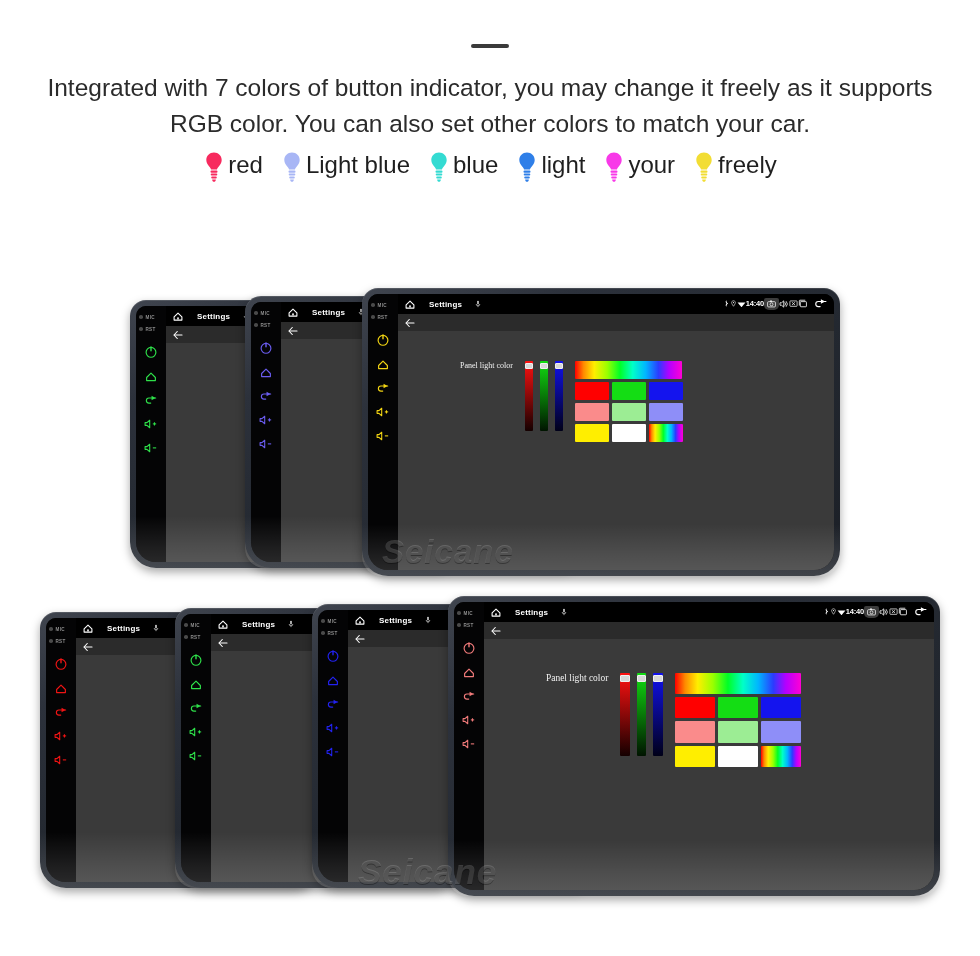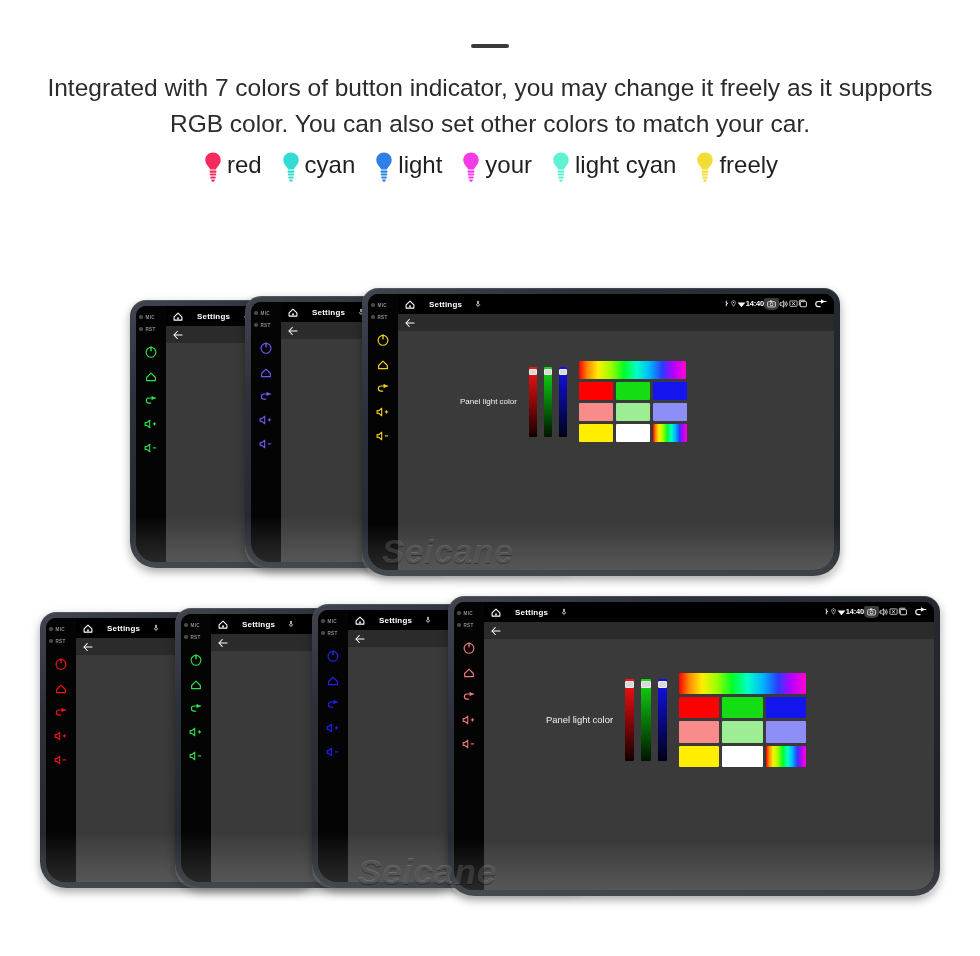--- a/index.html
+++ b/index.html
@@ -75,21 +75,21 @@
   }
   .sb-title{font-size:8px;font-weight:bold;letter-spacing:.2px;white-space:nowrap;}
   .sb-spacer{flex:1 1 auto;}
   .sb-right{display:flex;align-items:center;gap:0;}
   .sb-time{font-size:7.5px;font-weight:bold;letter-spacing:-.2px;}
   .sb-hl{background:#3c3c3c;border-radius:2px 2px 5px 5px;padding:2px 3px;display:flex;align-items:center;}
   .actionbar{height:17px;flex:0 0 auto;background:#2b2b2b;display:flex;align-items:center;padding-left:6px;box-sizing:border-box;}
   .content{flex:1 1 auto;background:#3a3a3a;position:relative;}
 
   
-  .plc{position:absolute;display:flex;align-items:center;gap:12px;}
+  .plc{position:absolute;display:flex;align-items:flex-start;gap:12px;font-family:Liberation Serif, serif;}
   .plc-label{font-size:8px;color:#f2f2f2;white-space:nowrap;}
   .sliders{display:flex;gap:7px;align-items:flex-end;}
   .slider{width:8px;height:70px;position:relative;border-radius:1px;}
   .slider .knob{position:absolute;top:2px;left:0;width:8px;height:6px;background:#d8d8d8;border-radius:1px;border:1px solid #efefef;box-sizing:border-box;}
   .swatch-area{display:flex;flex-direction:column;gap:3px;}
   .rainbow-bar{width:107px;height:18px;border-radius:1px;}
   .sw-row{display:flex;gap:3px;}
   .sw{width:34px;height:18px;border-radius:1px;box-sizing:border-box;}
 
   .watermark{
@@ -120,27 +120,37 @@
             <path d="M11 1.5c-4.4 0-7.7 3.3-7.7 7.6 0 3 1.6 5 3.1 6.7 .9 1 1.5 1.8 1.6 2.8h6c.1-1 .7-1.8 1.6-2.8 1.5-1.7 3.1-3.7 3.1-6.7 0-4.3-3.3-7.6-7.7-7.6z" fill="#f72a5e"></path>
             <rect x="7.5" y="19.6" width="7" height="2.1" rx="1" fill="#f72a5e"></rect>
             <rect x="7.7" y="22.5" width="6.6" height="2.1" rx="1" fill="#f72a5e"></rect>
             <rect x="8.2" y="25.4" width="5.6" height="2.1" rx="1" fill="#f72a5e"></rect>
             <path d="M9.2 28.4h3.6c0 1.5-.8 2.4-1.8 2.4s-1.8-.9-1.8-2.4z" fill="#f72a5e"></path>
           </svg></span>
         <span class="legend-label">red</span>
       </div>
       <div class="legend-item">
         <span class="bulb"><svg class="" width="22" height="32" viewBox="0 0 22 32" xmlns="http://www.w3.org/2000/svg">
+            <path d="M11 1.5c-4.4 0-7.7 3.3-7.7 7.6 0 3 1.6 5 3.1 6.7 .9 1 1.5 1.8 1.6 2.8h6c.1-1 .7-1.8 1.6-2.8 1.5-1.7 3.1-3.7 3.1-6.7 0-4.3-3.3-7.6-7.7-7.6z" fill="#a8b6f5"></path>
+            <rect x="7.5" y="19.6" width="7" height="2.1" rx="1" fill="#a8b6f5"></rect>
+            <rect x="7.7" y="22.5" width="6.6" height="2.1" rx="1" fill="#a8b6f5"></rect>
+            <rect x="8.2" y="25.4" width="5.6" height="2.1" rx="1" fill="#a8b6f5"></rect>
+            <path d="M9.2 28.4h3.6c0 1.5-.8 2.4-1.8 2.4s-1.8-.9-1.8-2.4z" fill="#a8b6f5"></path>
+          </svg></span>
+        <span class="legend-label">Light blue</span>
+      </div>
+      <div class="legend-item">
+        <span class="bulb"><svg class="" width="22" height="32" viewBox="0 0 22 32" xmlns="http://www.w3.org/2000/svg">
             <path d="M11 1.5c-4.4 0-7.7 3.3-7.7 7.6 0 3 1.6 5 3.1 6.7 .9 1 1.5 1.8 1.6 2.8h6c.1-1 .7-1.8 1.6-2.8 1.5-1.7 3.1-3.7 3.1-6.7 0-4.3-3.3-7.6-7.7-7.6z" fill="#34dbd2"></path>
             <rect x="7.5" y="19.6" width="7" height="2.1" rx="1" fill="#34dbd2"></rect>
             <rect x="7.7" y="22.5" width="6.6" height="2.1" rx="1" fill="#34dbd2"></rect>
             <rect x="8.2" y="25.4" width="5.6" height="2.1" rx="1" fill="#34dbd2"></rect>
             <path d="M9.2 28.4h3.6c0 1.5-.8 2.4-1.8 2.4s-1.8-.9-1.8-2.4z" fill="#34dbd2"></path>
           </svg></span>
-        <span class="legend-label">cyan</span>
+        <span class="legend-label">blue</span>
       </div>
       <div class="legend-item">
         <span class="bulb"><svg class="" width="22" height="32" viewBox="0 0 22 32" xmlns="http://www.w3.org/2000/svg">
             <path d="M11 1.5c-4.4 0-7.7 3.3-7.7 7.6 0 3 1.6 5 3.1 6.7 .9 1 1.5 1.8 1.6 2.8h6c.1-1 .7-1.8 1.6-2.8 1.5-1.7 3.1-3.7 3.1-6.7 0-4.3-3.3-7.6-7.7-7.6z" fill="#2f7fe8"></path>
             <rect x="7.5" y="19.6" width="7" height="2.1" rx="1" fill="#2f7fe8"></rect>
             <rect x="7.7" y="22.5" width="6.6" height="2.1" rx="1" fill="#2f7fe8"></rect>
             <rect x="8.2" y="25.4" width="5.6" height="2.1" rx="1" fill="#2f7fe8"></rect>
             <path d="M9.2 28.4h3.6c0 1.5-.8 2.4-1.8 2.4s-1.8-.9-1.8-2.4z" fill="#2f7fe8"></path>
           </svg></span>
         <span class="legend-label">light</span>
@@ -150,30 +160,20 @@
             <path d="M11 1.5c-4.4 0-7.7 3.3-7.7 7.6 0 3 1.6 5 3.1 6.7 .9 1 1.5 1.8 1.6 2.8h6c.1-1 .7-1.8 1.6-2.8 1.5-1.7 3.1-3.7 3.1-6.7 0-4.3-3.3-7.6-7.7-7.6z" fill="#f839e8"></path>
             <rect x="7.5" y="19.6" width="7" height="2.1" rx="1" fill="#f839e8"></rect>
             <rect x="7.7" y="22.5" width="6.6" height="2.1" rx="1" fill="#f839e8"></rect>
             <rect x="8.2" y="25.4" width="5.6" height="2.1" rx="1" fill="#f839e8"></rect>
             <path d="M9.2 28.4h3.6c0 1.5-.8 2.4-1.8 2.4s-1.8-.9-1.8-2.4z" fill="#f839e8"></path>
           </svg></span>
         <span class="legend-label">your</span>
       </div>
       <div class="legend-item">
         <span class="bulb"><svg class="" width="22" height="32" viewBox="0 0 22 32" xmlns="http://www.w3.org/2000/svg">
-            <path d="M11 1.5c-4.4 0-7.7 3.3-7.7 7.6 0 3 1.6 5 3.1 6.7 .9 1 1.5 1.8 1.6 2.8h6c.1-1 .7-1.8 1.6-2.8 1.5-1.7 3.1-3.7 3.1-6.7 0-4.3-3.3-7.6-7.7-7.6z" fill="#5ef2d3"></path>
-            <rect x="7.5" y="19.6" width="7" height="2.1" rx="1" fill="#5ef2d3"></rect>
-            <rect x="7.7" y="22.5" width="6.6" height="2.1" rx="1" fill="#5ef2d3"></rect>
-            <rect x="8.2" y="25.4" width="5.6" height="2.1" rx="1" fill="#5ef2d3"></rect>
-            <path d="M9.2 28.4h3.6c0 1.5-.8 2.4-1.8 2.4s-1.8-.9-1.8-2.4z" fill="#5ef2d3"></path>
-          </svg></span>
-        <span class="legend-label">light cyan</span>
-      </div>
-      <div class="legend-item">
-        <span class="bulb"><svg class="" width="22" height="32" viewBox="0 0 22 32" xmlns="http://www.w3.org/2000/svg">
             <path d="M11 1.5c-4.4 0-7.7 3.3-7.7 7.6 0 3 1.6 5 3.1 6.7 .9 1 1.5 1.8 1.6 2.8h6c.1-1 .7-1.8 1.6-2.8 1.5-1.7 3.1-3.7 3.1-6.7 0-4.3-3.3-7.6-7.7-7.6z" fill="#f2dd34"></path>
             <rect x="7.5" y="19.6" width="7" height="2.1" rx="1" fill="#f2dd34"></rect>
             <rect x="7.7" y="22.5" width="6.6" height="2.1" rx="1" fill="#f2dd34"></rect>
             <rect x="8.2" y="25.4" width="5.6" height="2.1" rx="1" fill="#f2dd34"></rect>
             <path d="M9.2 28.4h3.6c0 1.5-.8 2.4-1.8 2.4s-1.8-.9-1.8-2.4z" fill="#f2dd34"></path>
           </svg></span>
         <span class="legend-label">freely</span>
       </div>
     </div>
 

